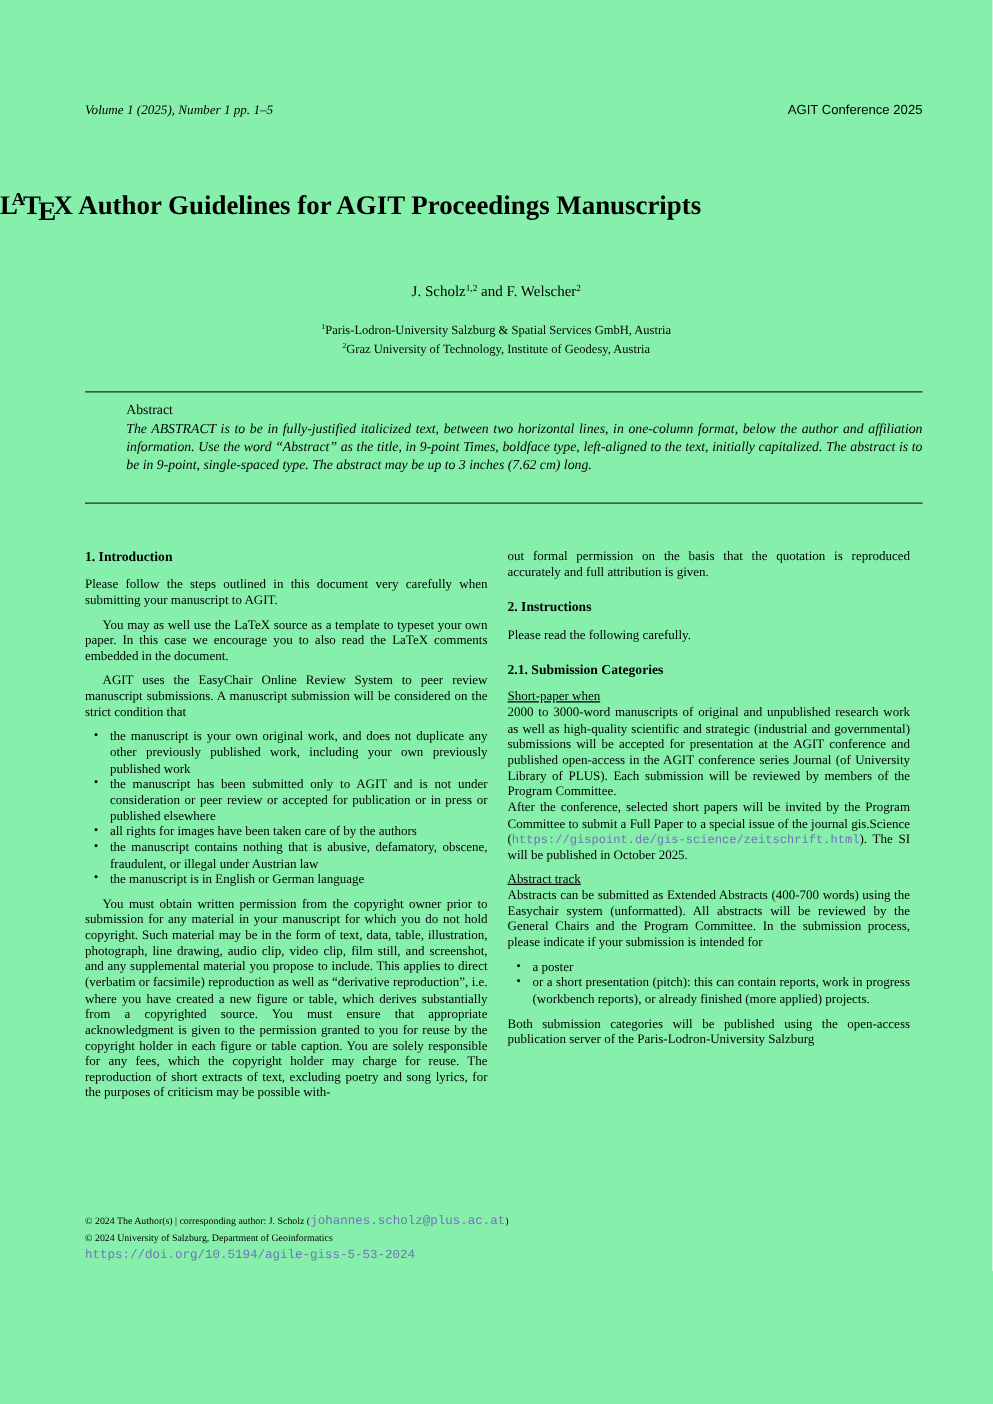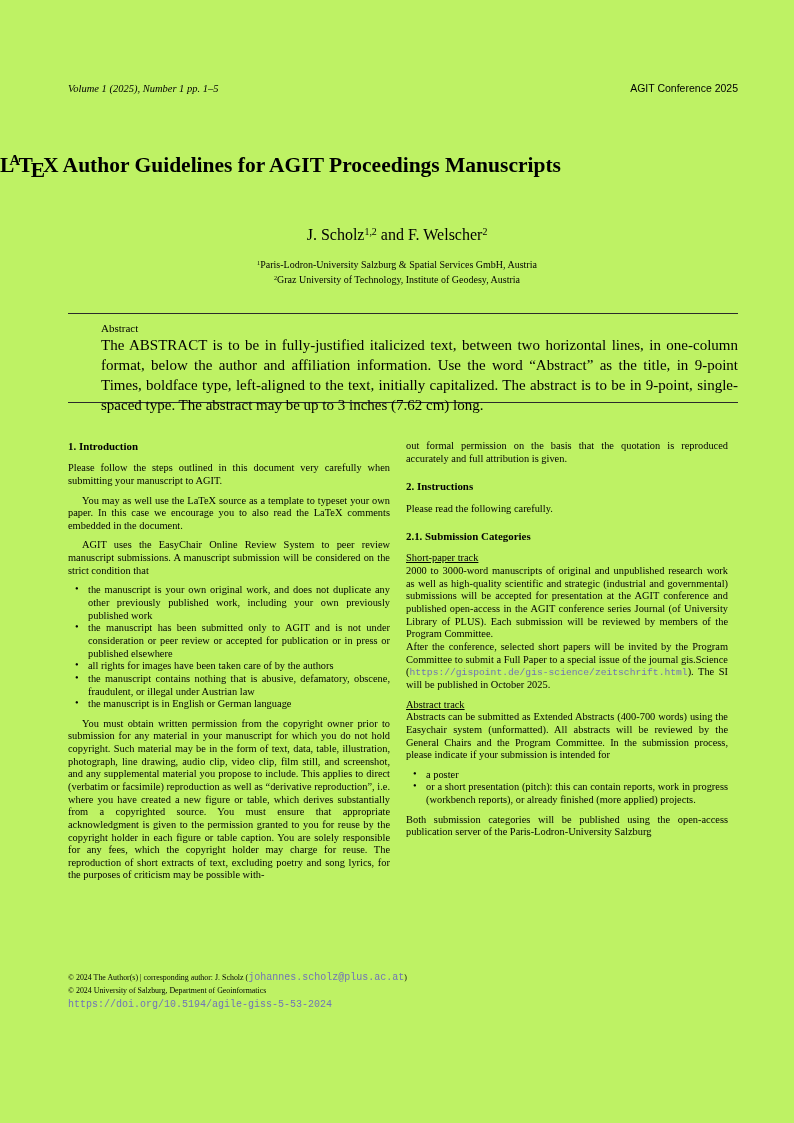--- a/index.html
+++ b/index.html
@@ -2,21 +2,21 @@
 <html><head>
 <meta charset="utf-8">
 <style>
   * { margin: 0; padding: 0; box-sizing: border-box; }
   html, body { background: #ffffff; }
   .page {
     position: relative;
     width: 794px;
     height: 1123px;
     margin: 0 auto;
-    background: #bef264;
+    background: #86efac;
     font-family: "Liberation Serif", serif;
     color: #000000;
     overflow: hidden;
   }
 
   
   .running-head {
     position: absolute;
     top: 82px; left: 68px; right: 56px;
     display: flex;
@@ -34,21 +34,21 @@
     font-size: 21.5px;
     font-weight: bold;
   }
   .latex-a { display: inline-block; font-size: 0.68em; vertical-align: 0.5em; margin-left: -0.34em; margin-right: -0.1em; }
   .latex-e { display: inline-block; vertical-align: -0.21em; margin-left: -0.1em; margin-right: -0.1em; }
 
   .authors {
     position: absolute;
     top: 226px; left: 0; right: 0;
     text-align: center;
-    font-size: 16px;
+    font-size: 12px;
   }
   .authors sup, .affil sup { font-size: 0.62em; vertical-align: 0.55em; }
   .affils {
     position: absolute;
     top: 258px; left: 0; right: 0;
     text-align: center;
     font-size: 10px;
     line-height: 1.45;
   }
 
@@ -56,21 +56,22 @@
   .abstract-block {
     position: absolute;
     top: 313px; left: 68px; right: 56px;
     border-top: 1px solid #2b2b2b;
     border-bottom: 1px solid #2b2b2b;
     padding: 8px 0 15px 33px;
     height: 90px;
   }
   .abstract-heading { font-weight: normal; font-size: 11px; margin-bottom: 2px; }
   .abstract-text {
-    font-size: 15px;
+    font-style: italic;
+    font-size: 11px;
     line-height: 1.33;
     text-align: justify;
   }
 
   
   .columns {
     position: absolute;
     top: 440px; left: 68px;
     width: 670px;
     display: flex;
@@ -149,21 +150,21 @@
       <p class="indent">You must obtain written permission from the copyright owner prior to submission for any material in your manuscript for which you do not hold copyright. Such material may be in the form of text, data, table, illustration, photograph, line drawing, audio clip, video clip, film still, and screenshot, and any supplemental material you propose to include. This applies to direct (verbatim or facsimile) reproduction as well as “derivative reproduction”, i.e. where you have created a new figure or table, which derives substantially from a copyrighted source. You must ensure that appropriate acknowledgment is given to the permission granted to you for reuse by the copyright holder in each figure or table caption. You are solely responsible for any fees, which the copyright holder may charge for reuse. The reproduction of short extracts of text, excluding poetry and song lyrics, for the purposes of criticism may be possible with-</p>
     </div>
 
     <div class="col">
       <p>out formal permission on the basis that the quotation is reproduced accurately and full attribution is given.</p>
       <h3>2. Instructions</h3>
       <p>Please read the following carefully.</p>
       <h3>2.1. Submission Categories</h3>
 
       <div class="track-block" style="margin-top:0;">
-        <div><span class="track-label">Short-paper track</span></div>
+        <div><span class="track-label">Short-paper when</span></div>
         <p class="tight">2000 to 3000-word manuscripts of original and unpublished research work as well as high-quality scientific and strategic (industrial and governmental) submissions will be accepted for presentation at the AGIT conference and published open-access in the AGIT conference series Journal (of University Library of PLUS). Each submission will be reviewed by members of the Program Committee.</p>
         <p><span>After the conference, selected short papers will be invited by the Program Committee to submit a Full Paper to a special issue of the journal gis.Science (</span><a class="mono-link" href="#">https://gispoint.de/gis-science/zeitschrift.html</a><span>). The SI will be published in October 2025.</span></p>
       </div>
 
       <div class="track-block">
         <div><span class="track-label">Abstract track</span></div>
         <p>Abstracts can be submitted as Extended Abstracts (400-700 words) using the Easychair system (unformatted). All abstracts will be reviewed by the General Chairs and the Program Committee. In the submission process, please indicate if your submission is intended for</p>
       </div>
 
       <ul>

